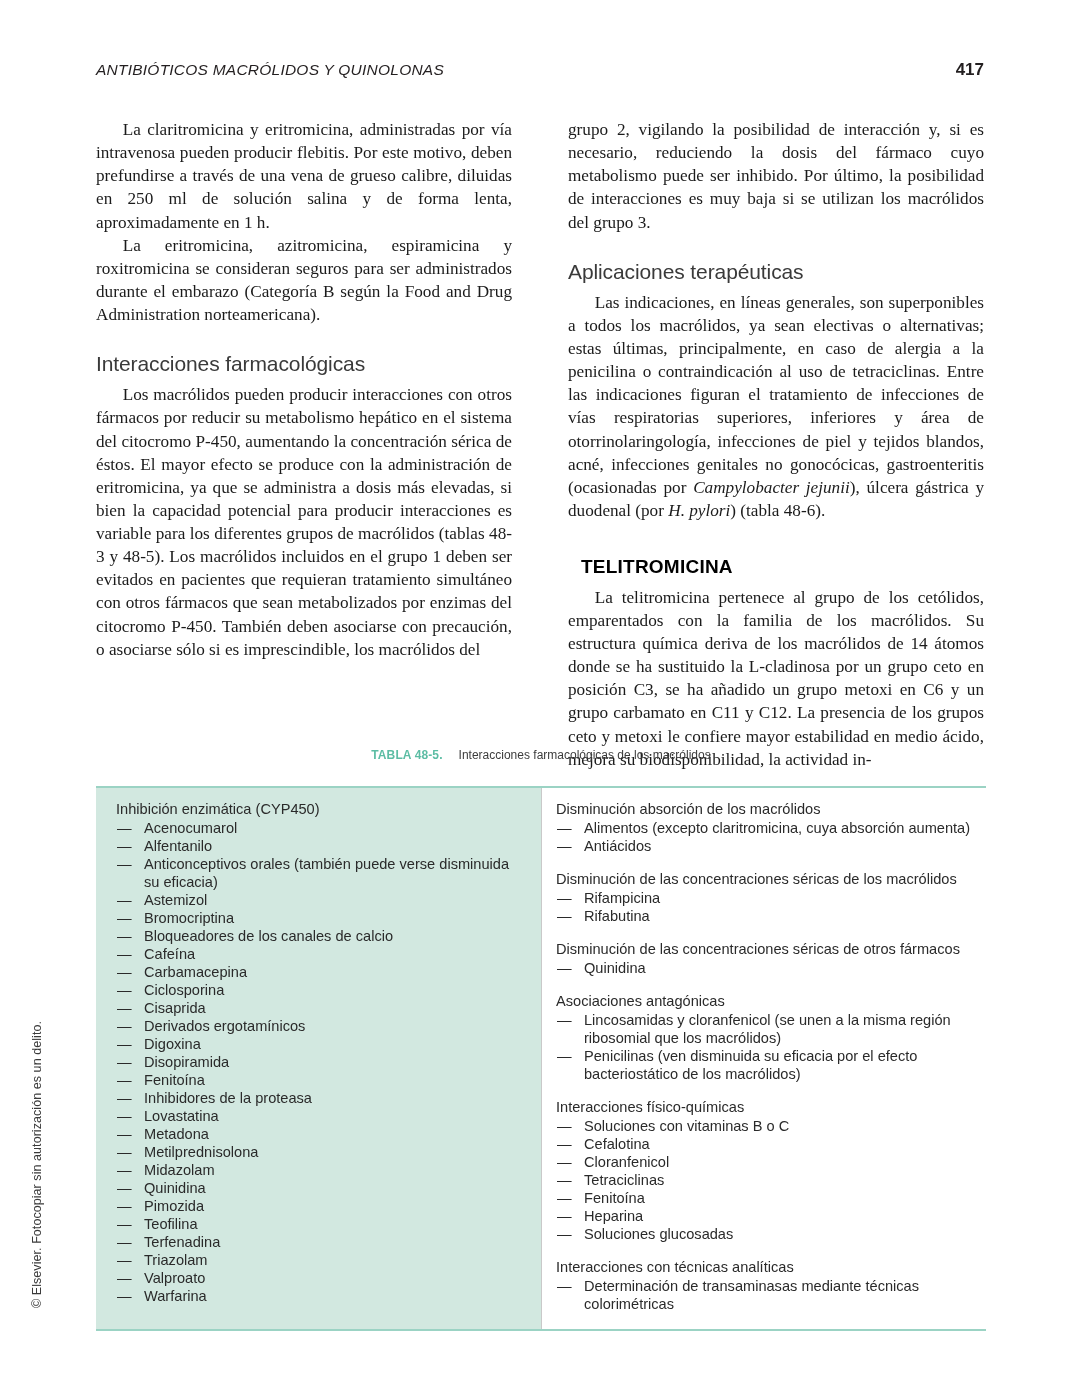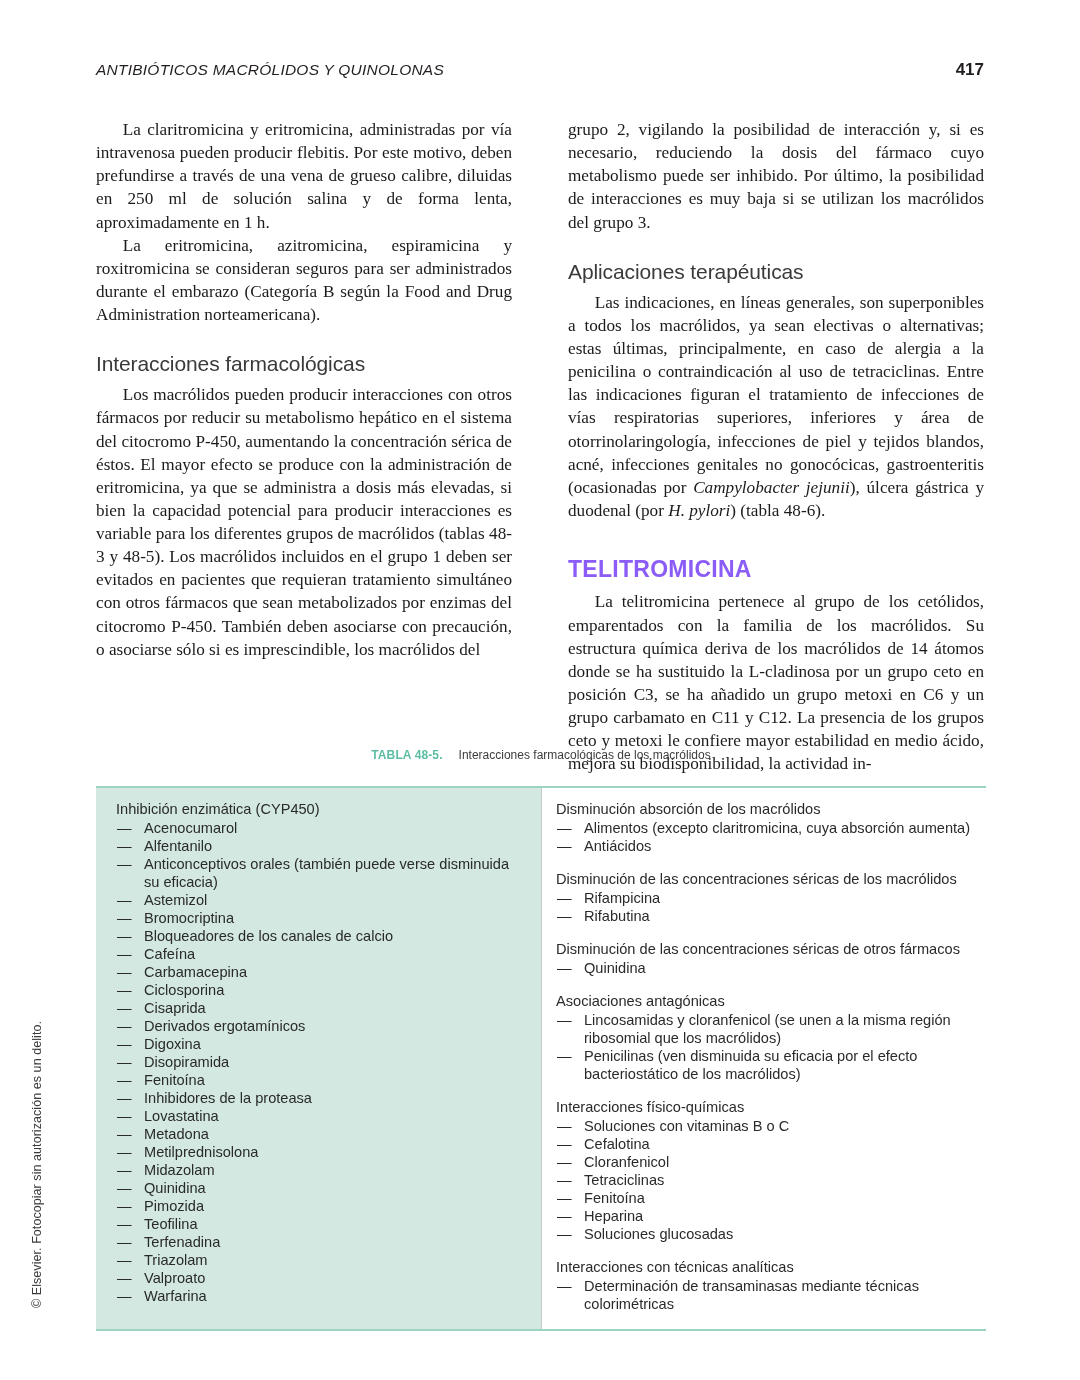--- a/index.html
+++ b/index.html
@@ -72,26 +72,26 @@
     font-family: "Liberation Sans", sans-serif;
     font-weight: normal;
     font-size: 21px;
     line-height: 1.15;
     color: #3a3a3a;
     letter-spacing: -0.005em;
   }
   h2.sec-head.first { }
 
   h2.sec-head-color {
-    margin: 34px 0 8px 0;
+    margin: 34px 0 8px 13px;
     font-family: "Liberation Sans", sans-serif;
     font-weight: bold;
-    font-size: 23px;
+    font-size: 19px;
     line-height: 1.15;
-    color: #8b5cf6;
+    color: #000000;
     letter-spacing: 0.012em;
   }
 
   
   .table-block {
     position: absolute;
     top: 748px;
     left: 96px;
     width: 890px;
   }

